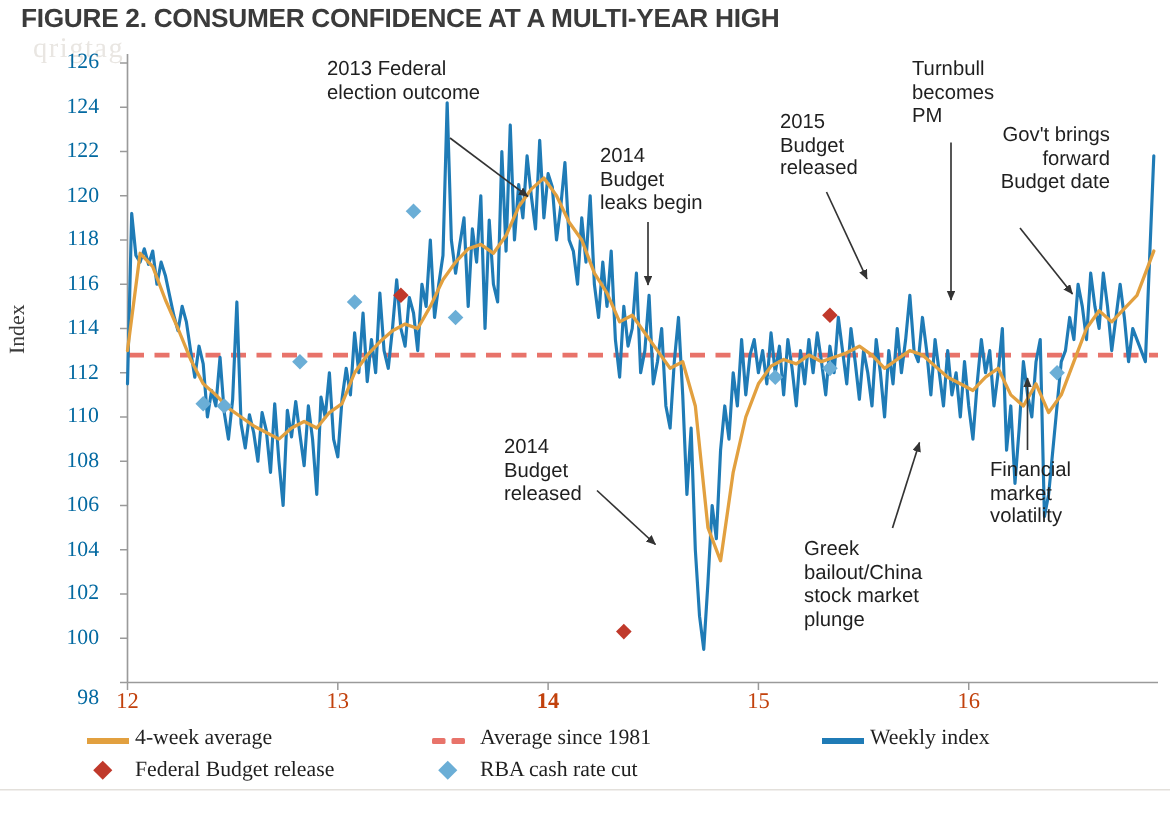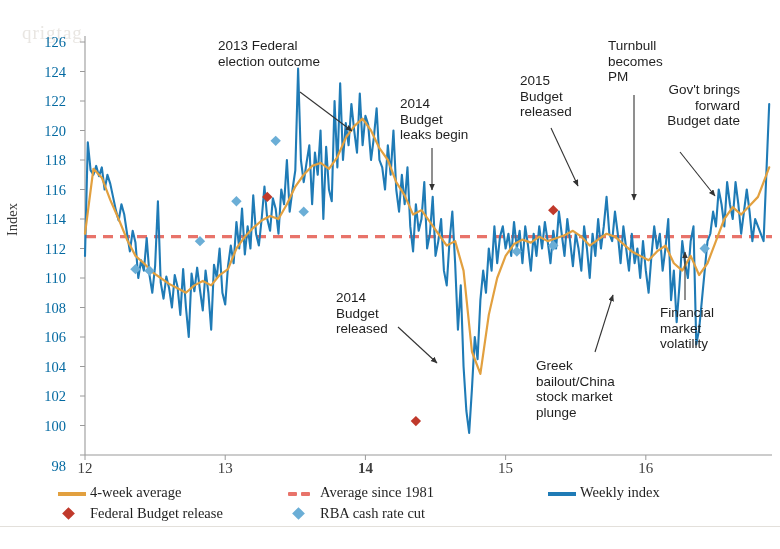--- a/index.html
+++ b/index.html
@@ -35,21 +35,21 @@
   .ytick{
     position:absolute;right:0;width:40px;text-align:right;
     font-size:14.5px;color:#0369a1;
     font-family:"Liberation Serif",serif;
     transform:translateY(-50%);
   }
   #ylabels{position:absolute;left:22px;top:0;width:44px;height:549px;}
 
   .xtick{
     position:absolute;top:460px;
-    font-size:15px;color:#404040;
+    font-size:15px;color:#c2410c;
     font-family:"Liberation Serif",serif;
     transform:translateX(-50%);
   }
 
   .ann{
     position:absolute;font-size:13.5px;line-height:15.5px;
     color:#1f1f1f;white-space:pre-line;
   }
   .ann.right{text-align:right;}
 
@@ -66,20 +66,21 @@
     font-size:14px;color:#5a5a5a;
     font-family:"Liberation Serif",serif;
   }
   .hrule{position:absolute;left:0;top:526px;width:780px;height:1px;background:#e3e0db;}
 </style>
 </head>
 <body>
 
 <div id="figure-root">
 
+  <div class="title">FIGURE 2. CONSUMER CONFIDENCE AT A MULTI-YEAR HIGH</div>
   <div class="watermark">qrigtag</div>
 
   <div class="axis-title">Index</div>
 
   <div id="ylabels">
       <div class="ytick" style="top: 466px;">98</div>
       <div class="ytick" style="top: 425.5px;">100</div>
       <div class="ytick" style="top: 396px;">102</div>
       <div class="ytick" style="top: 366.5px;">104</div>
       <div class="ytick" style="top: 337px;">106</div>

